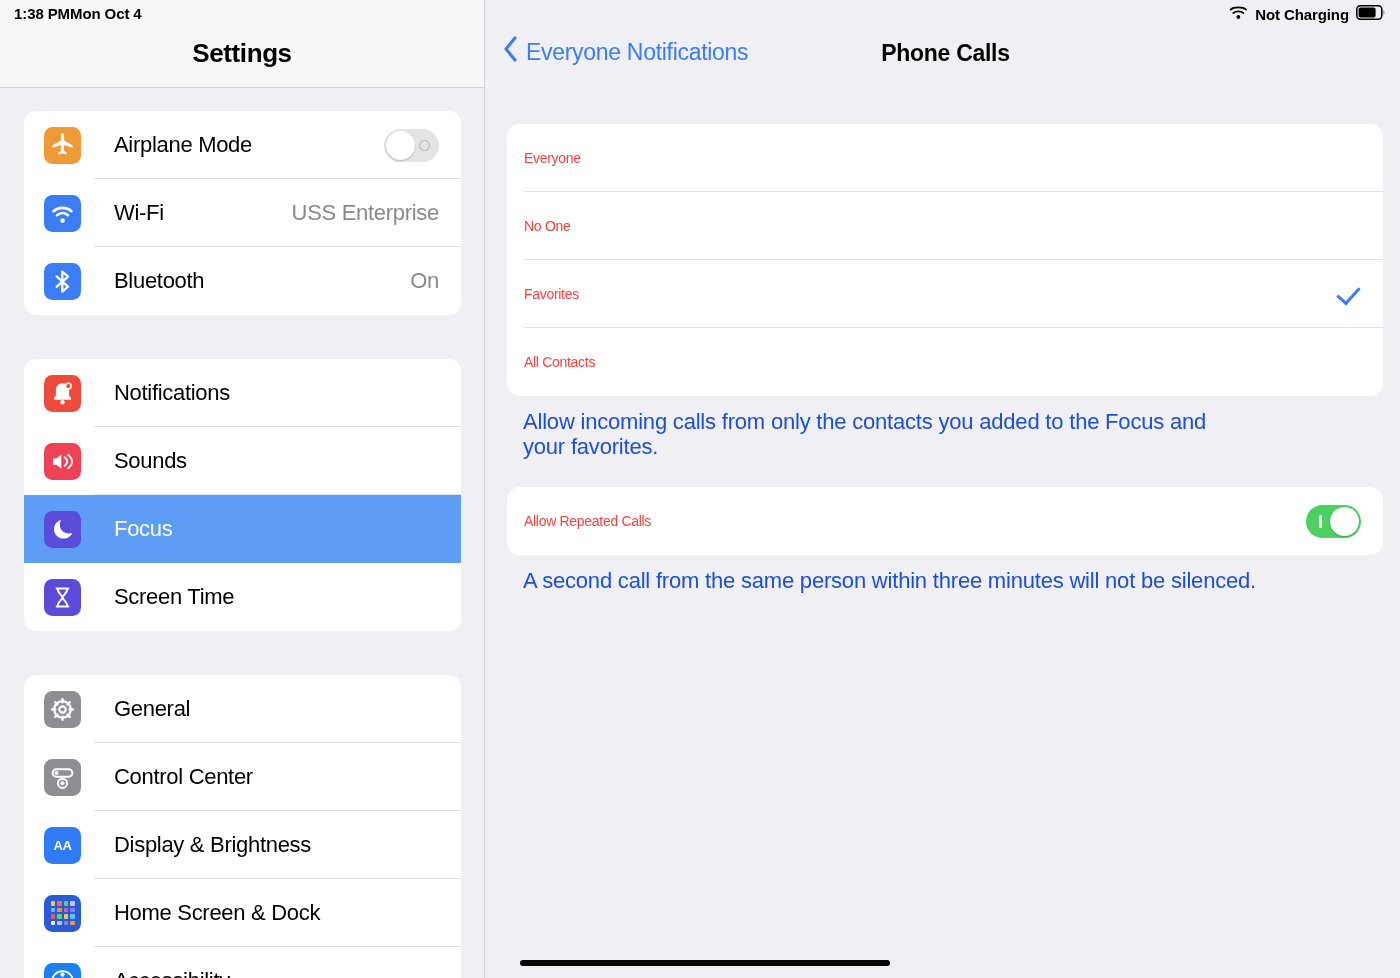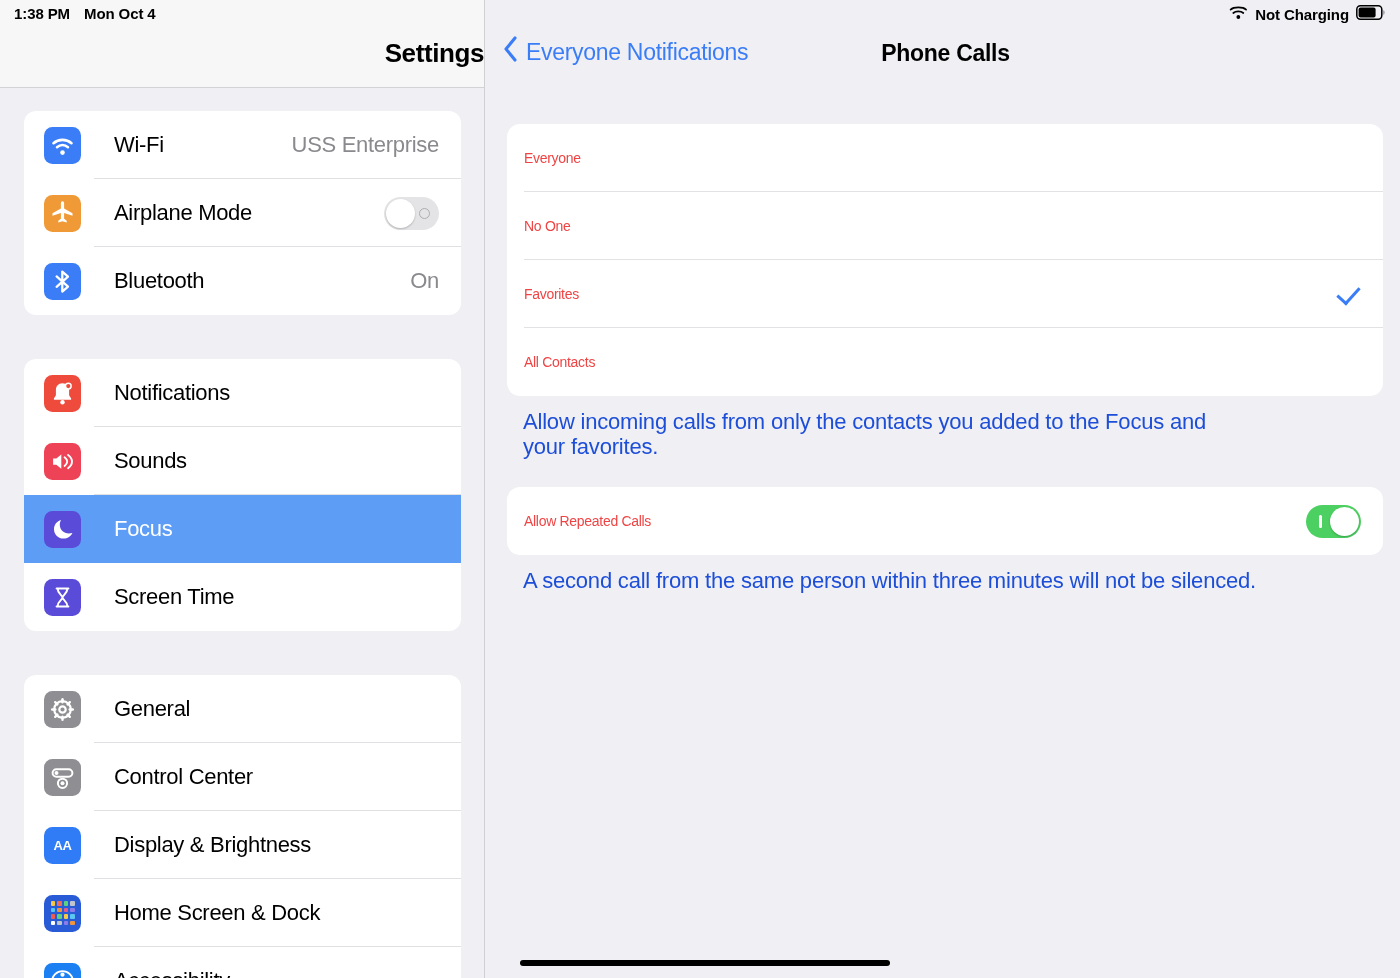--- a/index.html
+++ b/index.html
@@ -37,34 +37,33 @@
     background: #F7F7F8;
     border-bottom: 1px solid #D3D3D7;
   }
 
   #status-left {
     position: absolute;
     left: 14px;
     top: 5px;
     display: flex;
     align-items: center;
-    gap: 14px;
     font-size: 15px;
     font-weight: bold;
     color: #000;
     letter-spacing: -0.1px;
     justify-content: flex-end;
   }
 
   #settings-title {
     position: absolute;
     left: 0;
     right: 0;
     top: 38px;
-    text-align: right;
+    text-align: center;
     font-size: 26px;
     font-weight: bold;
     color: #000;
     letter-spacing: -0.4px;
   }
 
   #sidebar-scroll {
     position: relative;
     height: 890px;
     padding: 23px 23px 0 24px;
@@ -338,43 +337,43 @@
         <span>Mon Oct 4</span>
       </div>
       <div id="settings-title">Settings</div>
     </div>
 
     <div id="sidebar-scroll">
 
       <div class="card">
 
         <div class="srow">
+          <span class="app-icon ic-airplane">
+            <svg class="glyph" viewBox="0 0 37 37">
+                <path fill="#fff" d="M18.5 6.2c.95 0 1.6.8 1.6 1.9v5.35l8.4 4.9v2.3l-8.4-2.6v5.6l2.6 2.05v1.85l-4.2-1.2-4.2 1.2v-1.85l2.6-2.05v-5.6l-8.4 2.6v-2.3l8.4-4.9V8.1c0-1.1.65-1.9 1.6-1.9z"></path>
+              </svg>
+          </span>
+          <span class="srow-label">Airplane Mode</span>
+          <span class="toggle off">
+            <span class="mark-o"></span>
+            <span class="knob"></span>
+          </span>
+          <span class="srow-sep"></span>
+        </div>
+
+        <div class="srow">
           <span class="app-icon ic-wifi">
             <svg class="glyph" viewBox="0 0 37 37">
               <path fill="none" stroke="#fff" stroke-width="2.6" stroke-linecap="round" d="M9.5 16.2c5-4.5 13-4.5 18 0"></path>
               <path fill="none" stroke="#fff" stroke-width="2.6" stroke-linecap="round" d="M13 20.2c3.2-2.9 7.8-2.9 11 0"></path>
               <circle cx="18.5" cy="25.6" r="2.3" fill="#fff"></circle>
             </svg>
           </span>
           <span class="srow-label">Wi-Fi</span>
           <span class="srow-value">USS Enterprise</span>
-          <span class="srow-sep"></span>
-        </div>
-
-        <div class="srow">
-          <span class="app-icon ic-airplane">
-            <svg class="glyph" viewBox="0 0 37 37">
-                <path fill="#fff" d="M18.5 6.2c.95 0 1.6.8 1.6 1.9v5.35l8.4 4.9v2.3l-8.4-2.6v5.6l2.6 2.05v1.85l-4.2-1.2-4.2 1.2v-1.85l2.6-2.05v-5.6l-8.4 2.6v-2.3l8.4-4.9V8.1c0-1.1.65-1.9 1.6-1.9z"></path>
-              </svg>
-          </span>
-          <span class="srow-label">Airplane Mode</span>
-          <span class="toggle off">
-            <span class="mark-o"></span>
-            <span class="knob"></span>
-          </span>
           <span class="srow-sep"></span>
         </div>
 
         <div class="srow">
           <span class="app-icon ic-bt">
             <svg class="glyph" viewBox="0 0 37 37">
                 <path fill="none" stroke="#fff" stroke-width="2.3" stroke-linejoin="round" stroke-linecap="round" d="M12.6 13.4l11.4 10.2-5.7 5v-20l5.7 5-11.4 10.2"></path>
               </svg>
           </span>
           <span class="srow-label">Bluetooth</span>

